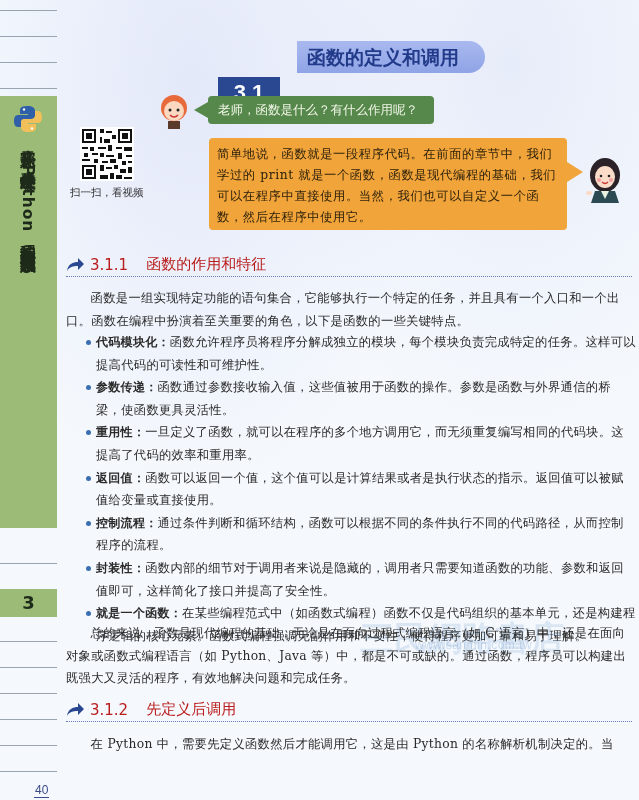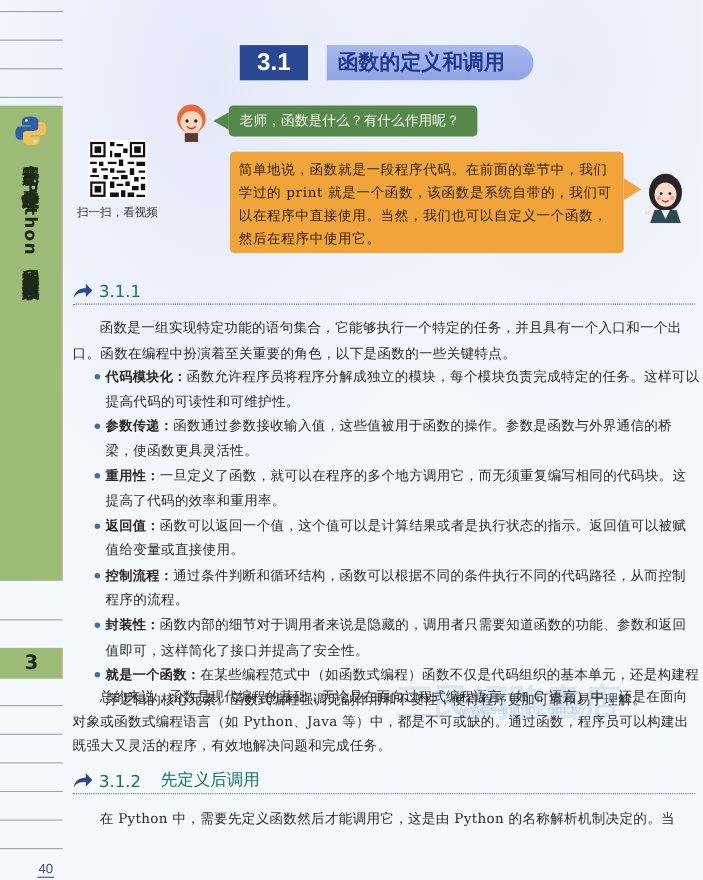--- a/index.html
+++ b/index.html
@@ -42,21 +42,21 @@
   .page-number {
     position: absolute; left: 34px; top: 783px;
     font-family: "Liberation Sans", sans-serif; font-size: 12px; color: #3a4a8a;
     border-bottom: 1px solid #3a4a8a; padding: 0 1px;
   }
   
   .sec-header { position: absolute; left: 218px; top: 41px; height: 32px; display: flex; }
   .sec-num {
     width: 62px; height: 32px; background: #2a4791;
     color: #fff; font-family: "Liberation Sans", sans-serif; font-weight: bold; font-size: 22px;
-    text-align: center; line-height: 32px;
+    text-align: center; line-height: 32px; margin-top: 36px;
   }
   .sec-title {
     height: 32px; padding: 0 26px 0 10px; margin-left: 17px;
     background: linear-gradient(to bottom, #a9b9ef, #8fa4e6);
     border-radius: 0 16px 16px 0;
     color: #223a8a; font-family: "DejaVu Sans", sans-serif; font-weight: bold; font-size: 19px;
     line-height: 32px;
   }
   
   .avatar { position: absolute; }
@@ -85,21 +85,21 @@
   }
   .qr { position: absolute; left: 80px; top: 127px; width: 54px; height: 54px; }
   .qr-caption {
     position: absolute; left: 70px; top: 186px; font-size: 10.5px; color: #333;
   }
   
   .subhead {
     position: absolute; left: 66px; width: 566px; height: 24px;
     border-bottom: 1px dotted #6a7ab8;
     display: flex; align-items: center; gap: 6px;
-    font-family: "DejaVu Sans", "Liberation Sans", sans-serif; color: #0f766e; font-size: 15px;
+    font-family: "DejaVu Sans", "Liberation Sans", sans-serif; color: #b91c1c; font-size: 15px;
   }
   .subhead .arrow { width: 18px; height: 14px; }
   .subhead .num { margin-right: 12px; }
   .body-text {
     position: absolute; left: 66px; width: 566px;
     font-size: 12.3px; line-height: 22.6px; color: #2a2a2a; letter-spacing: 0.3px;
   }
   .para { text-indent: 2em; }
   .bullets { position: absolute; left: 96px; width: 540px; font-size: 12.3px; line-height: 22.6px; letter-spacing: 0.3px; }
   .bullet { position: relative; }
@@ -170,39 +170,40 @@
   <rect x="19" y="1" width="7" height="7" fill="#111"></rect>
     <rect x="20" y="2" width="5" height="5" fill="#fff"></rect>
     <rect x="21" y="3" width="3" height="3" fill="#111"></rect>
   <rect x="1" y="19" width="7" height="7" fill="#111"></rect>
     <rect x="2" y="20" width="5" height="5" fill="#fff"></rect>
     <rect x="3" y="21" width="3" height="3" fill="#111"></rect>
   <path d="M10 1h2v2h-2zM13 2h3v1h-3zM10 5h1v3h-1zM12 6h3v2h-3zM16 4h2v2h-2zM1 10h3v1h-3zM5 10h2v2h-2zM9 10h4v1h-4zM14 9h2v3h-2zM18 10h3v1h-3zM22 10h4v2h-4zM2 13h2v2h-2zM6 13h3v1h-3zM10 13h2v2h-2zM13 14h4v1h-4zM19 13h2v3h-2zM23 14h3v1h-3zM1 16h4v1h-4zM7 16h2v2h-2zM11 17h3v1h-3zM15 16h3v2h-3zM21 17h2v2h-2zM24 17h2v1h-2zM10 19h2v3h-2zM13 20h3v1h-3zM17 19h2v2h-2zM20 21h3v2h-3zM24 20h2v3h-2zM10 24h4v2h-4zM15 23h2v3h-2zM18 24h3v2h-3zM22 25h4v1h-4z" fill="#111"></path>
 </svg>
 <div class="qr-caption">扫一扫，看视频</div>
 
-<div class="bubble-a">简单地说，函数就是一段程序代码。在前面的章节中，我们学过的 print 就是一个函数，该函数是系统自带的，我们可以在程序中直接使用。当然，我们也可以自定义一个函数，然后在程序中使用它。</div>
+<div class="bubble-a">简单地说，函数就是一段程序代码。在前面的章节中，我们学过的 print 就是一个函数，函数是现代编程的基础，我们可以在程序中直接使用。当然，我们也可以自定义一个函数，然后在程序中使用它。</div>
 <svg class="avatar avatar-girl" viewBox="0 0 42 48">
   <ellipse cx="22" cy="20" rx="15" ry="17" fill="#2a2226"></ellipse>
   <ellipse cx="22" cy="22" rx="10" ry="11" fill="#fbdcc8"></ellipse>
   <circle cx="18" cy="21" r="1.3" fill="#222"></circle>
     <circle cx="26" cy="21" r="1.3" fill="#222"></circle>
   <circle cx="16" cy="25" r="2" fill="#f3a0a0"></circle>
     <circle cx="28" cy="25" r="2" fill="#f3a0a0"></circle>
   <path d="M19 27 Q22 30 25 27" stroke="#c33" stroke-width="1.3" fill="none"></path>
   <path d="M8 48 L12 36 L32 36 L36 48 Z" fill="#2c4a52"></path>
   <path d="M18 36 L22 44 L26 36 Z" fill="#e8f0e0"></path>
   <ellipse cx="6" cy="38" rx="3" ry="2" fill="#fbdcc8"></ellipse>
 </svg>
 
 <div class="subhead" style="top:253px">
   <svg class="arrow" viewBox="0 0 18 14">
     <path d="M1 13 C2 6 7 4 12 4 L12 0 L18 6 L12 12 L12 8 C7 8 3 9 1 13 Z" fill="#2a4791"></path>
   </svg>
   <span class="num">3.1.1</span>
+  <span>函数的作用和特征</span>
 </div>
 
 <div class="body-text para" style="top:287px">函数是一组实现特定功能的语句集合，它能够执行一个特定的任务，并且具有一个入口和一个出口。函数在编程中扮演着至关重要的角色，以下是函数的一些关键特点。</div>
 
 <div class="bullets" style="top:331px">
   <div class="bullet"><b>代码模块化：</b><span>函数允许程序员将程序分解成独立的模块，每个模块负责完成特定的任务。这样可以提高代码的可读性和可维护性。</span></div>
   <div class="bullet"><b>参数传递：</b><span>函数通过参数接收输入值，这些值被用于函数的操作。参数是函数与外界通信的桥梁，使函数更具灵活性。</span></div>
   <div class="bullet"><b>重用性：</b><span>一旦定义了函数，就可以在程序的多个地方调用它，而无须重复编写相同的代码块。这提高了代码的效率和重用率。</span></div>
   <div class="bullet"><b>返回值：</b><span>函数可以返回一个值，这个值可以是计算结果或者是执行状态的指示。返回值可以被赋值给变量或直接使用。</span></div>
   <div class="bullet"><b>控制流程：</b><span>通过条件判断和循环结构，函数可以根据不同的条件执行不同的代码路径，从而控制程序的流程。</span></div>

